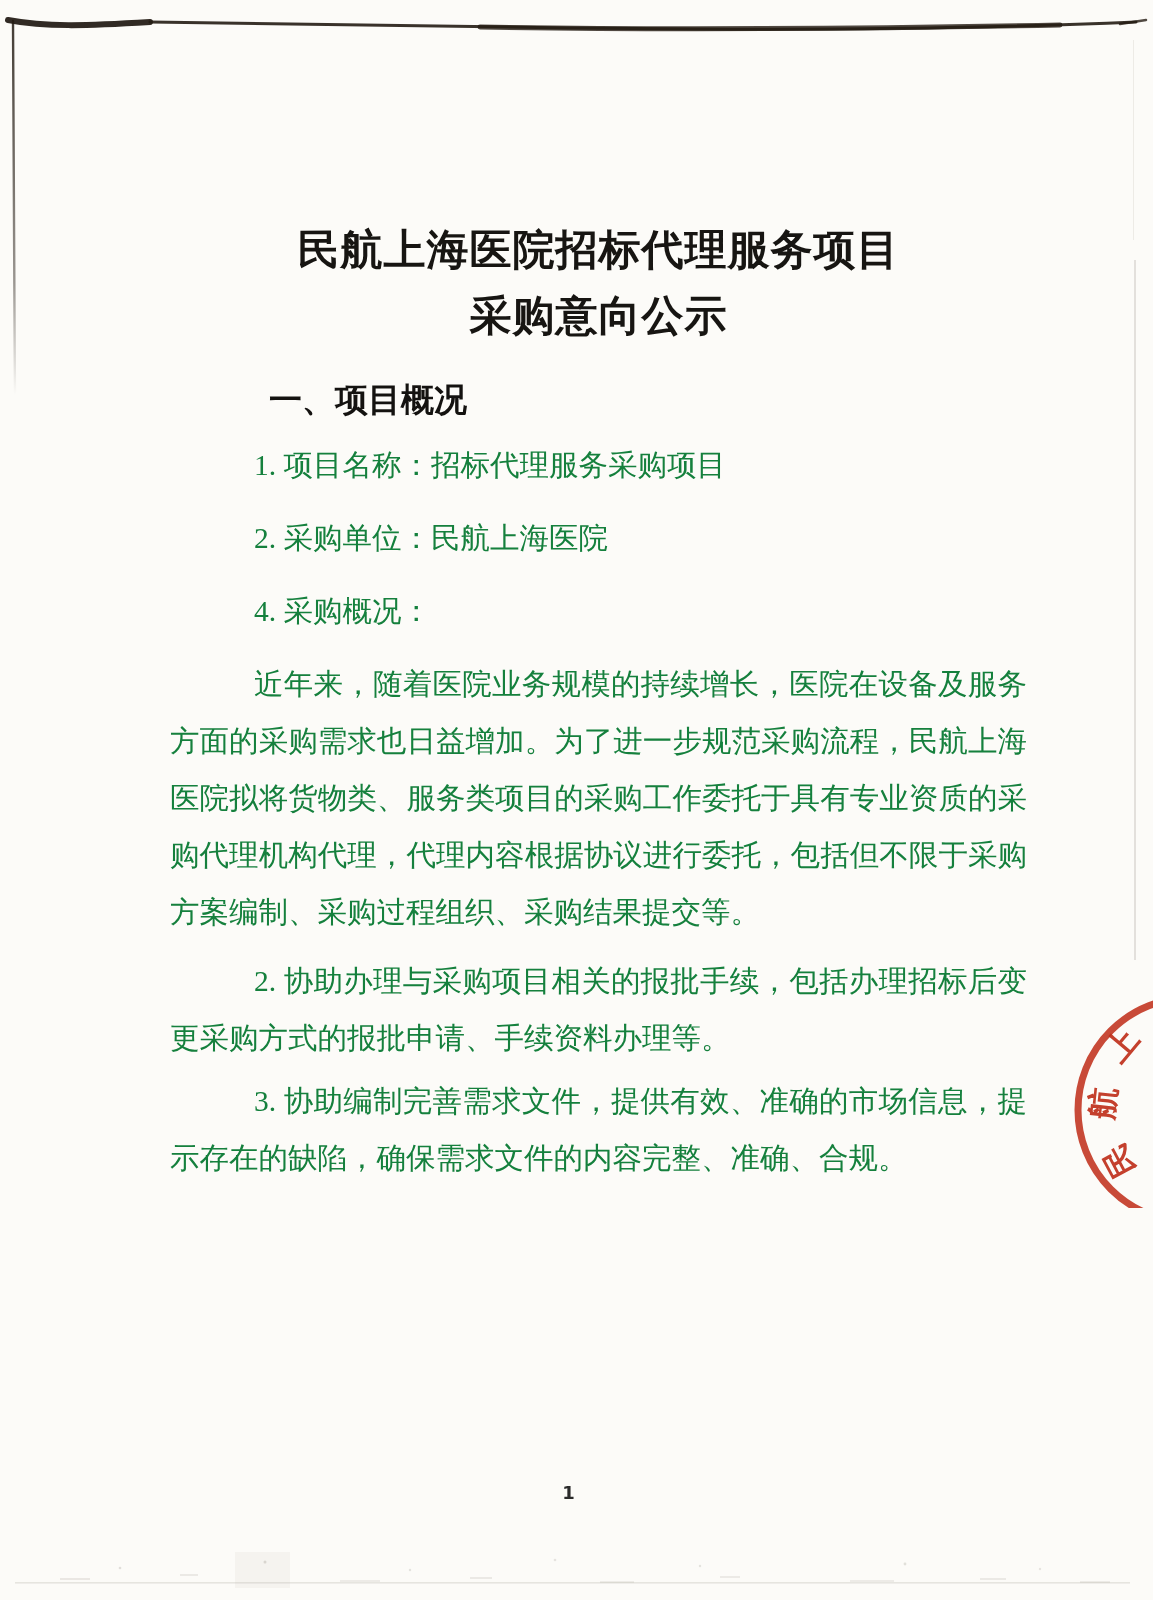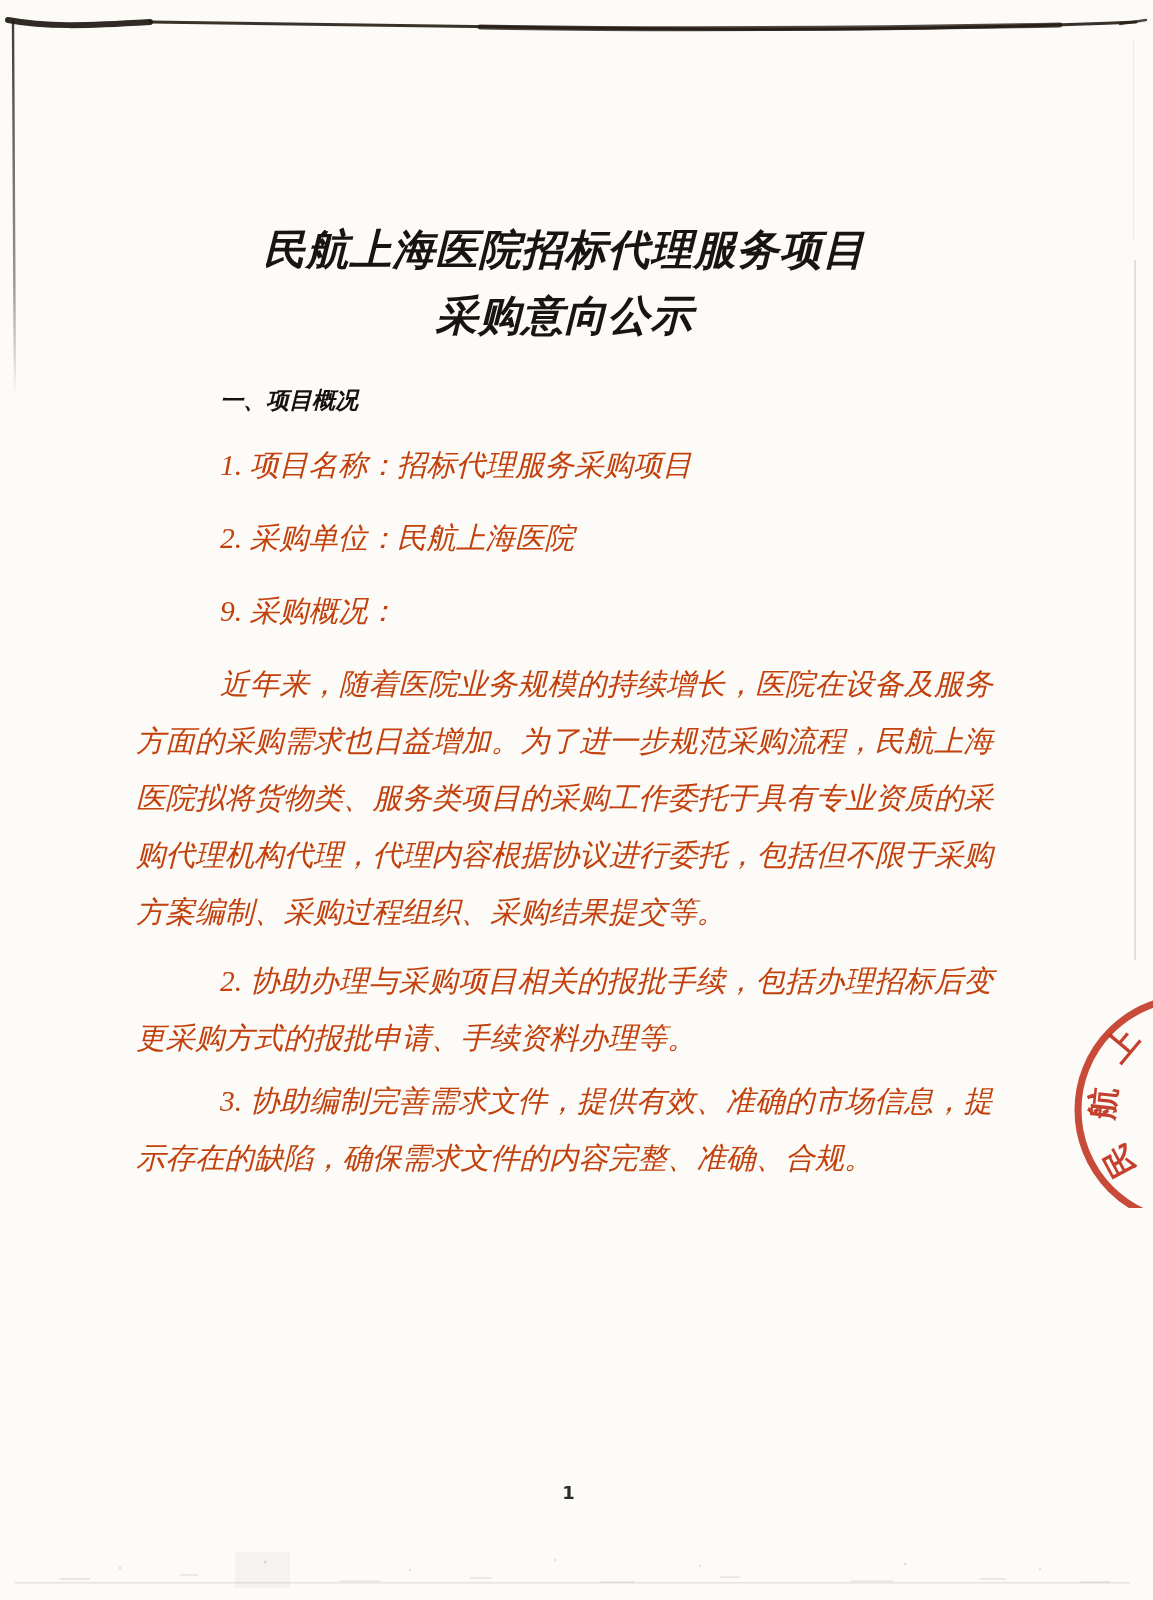--- a/index.html
+++ b/index.html
@@ -1,32 +1,32 @@
 <!DOCTYPE html>
 <html><head>
 <meta charset="utf-8">
 <style>
   html,body{margin:0;padding:0;background:#d9d9d6;}
   .page{
     position:relative;width:1153px;height:1600px;margin:0 auto;
     background:#fcfbf8;overflow:hidden;
     font-family:"Liberation Serif","DejaVu Serif",serif;color:#1c1a18;
   }
-  .content{position:absolute;top:0;left:136px;width:857px;display:flow-root;font-style:italic;}
+  .content{position:absolute;top:0;left:170px;width:857px;display:flow-root;}
   .title{
     margin:217px 0 0;text-align:center;
     font-family:"Liberation Sans","DejaVu Sans",sans-serif;font-weight:700;
     font-size:42px;line-height:66px;letter-spacing:1px;color:#171512;
   }
   .title span{display:block;}
   .h{
     font-family:"Liberation Sans","DejaVu Sans",sans-serif;font-weight:700;
-    font-size:23px;line-height:44px;margin:0;text-indent:84px;color:#141210;
+    font-size:33px;line-height:44px;margin:15px;text-indent:84px;color:#141210;
   }
-  .t{font-size:29.5px;line-height:57px;margin:0;text-indent:84px;text-align:justify;color:#c2410c;}
+  .t{font-size:29.5px;line-height:57px;margin:0;text-indent:84px;text-align:justify;color:#15803d;}
   .mt29{margin-top:29px;}.mt22{margin-top:22px;}.mt16{margin-top:16px;}
   .mt15{margin-top:15px;}.mt12{margin-top:12px;}.mt6{margin-top:6px;}
   .pageno{
     position:absolute;left:0;top:1482px;width:1153px;padding-right:16px;box-sizing:border-box;
     text-align:center;font-family:"DejaVu Sans","Liberation Sans",sans-serif;
     font-weight:700;font-size:18px;color:#2b2b2b;
   }
   .scan-top{position:absolute;left:0;top:0;}
   .edge-line{position:absolute;left:1134px;top:260px;width:2px;height:700px;background:rgba(128,122,110,0.20);}
   .edge-line2{position:absolute;left:1133px;top:40px;width:1px;height:200px;background:rgba(128,122,110,0.12);}
@@ -60,21 +60,21 @@
 
     <h1 class="title">
       <span>民航上海医院招标代理服务项目</span>
       <span>采购意向公示</span>
     </h1>
 
     <h2 class="h mt29">一、项目概况</h2>
 
     <p class="t mt15">1. 项目名称：招标代理服务采购项目</p>
     <p class="t mt16">2. 采购单位：民航上海医院</p>
-    <p class="t mt16">9. 采购概况：</p>
+    <p class="t mt16">4. 采购概况：</p>
 
     <p class="t mt16">近年来，随着医院业务规模的持续增长，医院在设备及服务方面的采购需求也日益增加。为了进一步规范采购流程，民航上海医院拟将货物类、服务类项目的采购工作委托于具有专业资质的采购代理机构代理，代理内容根据协议进行委托，包括但不限于采购方案编制、采购过程组织、采购结果提交等。</p>
 
 
     <p class="t mt12">2. 协助办理与采购项目相关的报批手续，包括办理招标后变更采购方式的报批申请、手续资料办理等。</p>
     <p class="t mt6">3. 协助编制完善需求文件，提供有效、准确的市场信息，提示存在的缺陷，确保需求文件的内容完整、准确、合规。</p>
 
   </div>
 
   <svg class="stamp" width="117" height="226" viewBox="0 0 117 226">

